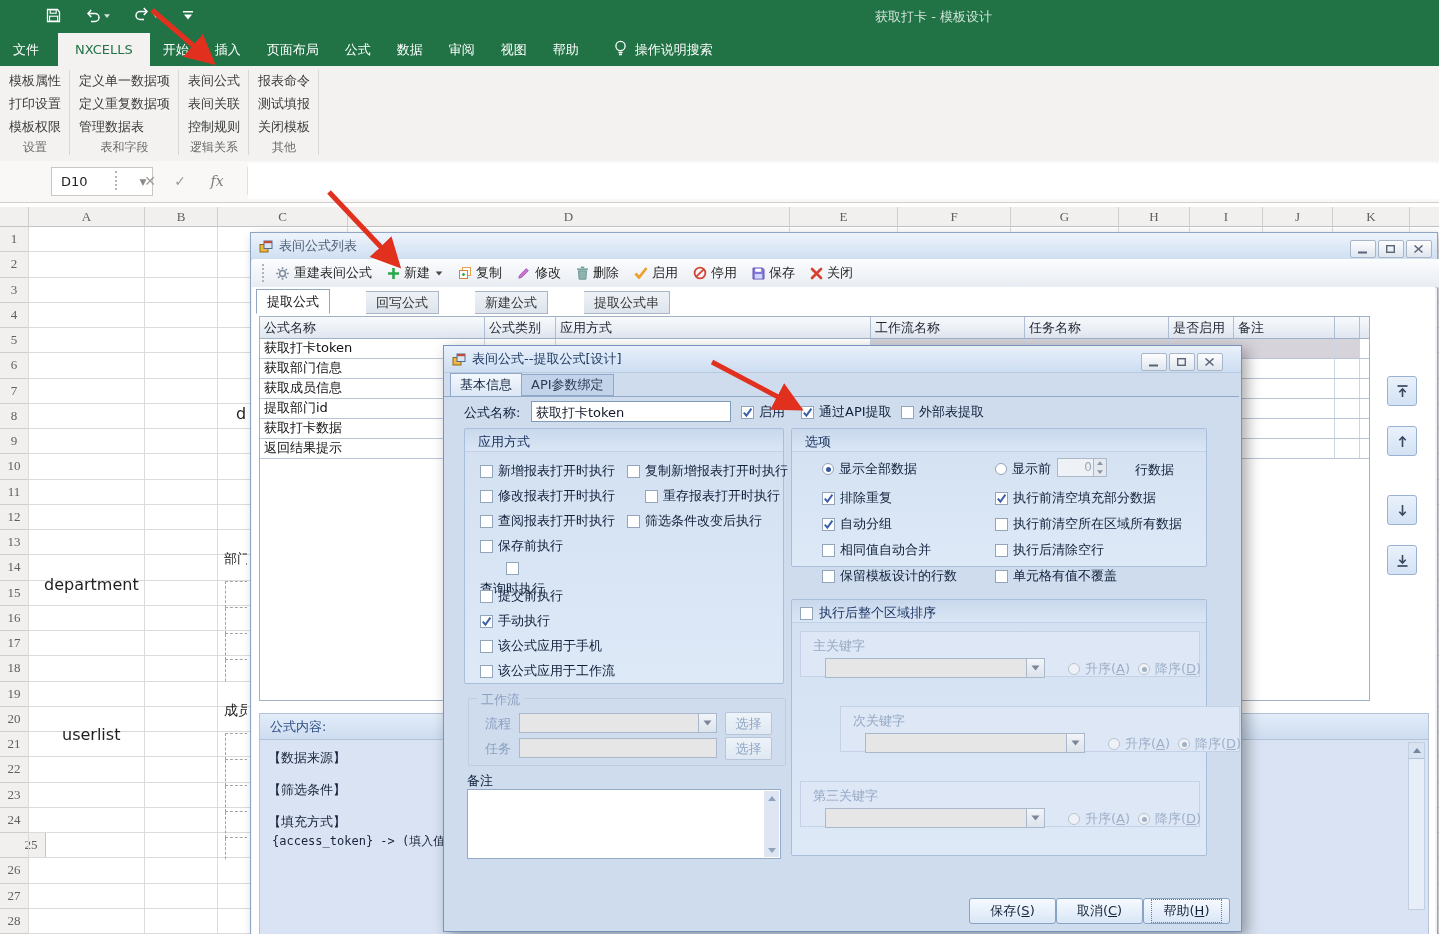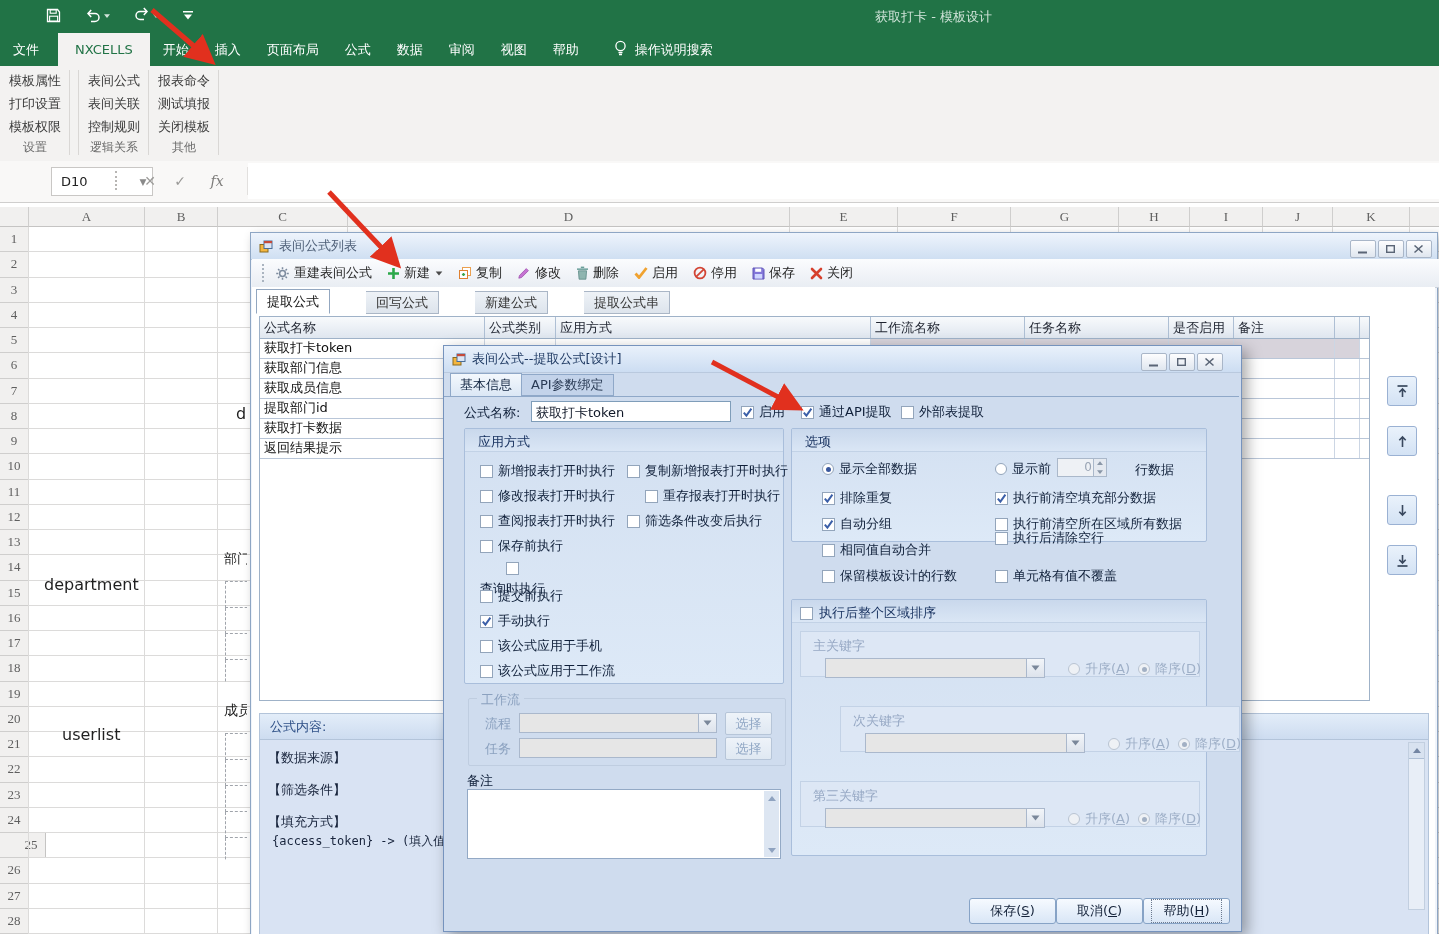--- a/index.html
+++ b/index.html
@@ -187,20 +187,26 @@
     </div>
 
   <div class="abs" id="ribbon">
       <div class="rgroup">
         <div class="ritem">模板属性</div>
         <div class="ritem">打印设置</div>
         <div class="ritem">模板权限</div>
         <div class="rlabel">设置</div>
       </div>
       <div class="rsep"></div>
+      <div class="rgroup">
+        <div class="ritem">定义单一数据项</div>
+        <div class="ritem">定义重复数据项</div>
+        <div class="ritem">管理数据表</div>
+        <div class="rlabel">表和字段</div>
+      </div>
       <div class="rsep"></div>
       <div class="rgroup">
         <div class="ritem">表间公式</div>
         <div class="ritem">表间关联</div>
         <div class="ritem">控制规则</div>
         <div class="rlabel">逻辑关系</div>
       </div>
       <div class="rsep"></div>
       <div class="rgroup">
         <div class="ritem">报表命令</div>
@@ -649,21 +655,21 @@
         <span class="citem" style="left: 162px; top: 58px; padding-left: 18px;">
           <span class="cb"></span>
           <span class="clbl">重存报表打开时执行</span>
         </span>
         <span class="citem" style="left: 162px; top: 83px;">
           <span class="cb"></span>
           <span class="clbl">筛选条件改变后执行</span>
         </span>
       </div>
 
-    <div class="abs grp" id="grpOpts" style="left:347px;top:82px;width:416px;height:114px;">
+    <div class="abs grp" id="grpOpts" style="left:347px;top:82px;width:416px;height:139px;">
       <div class="grp-hd">选项</div>
     <span class="citem" style="left: 30px; top: 31px;">
           <span class="rd">
             <span class="dot"></span>
           </span>
           <span class="clbl">显示全部数据</span>
         </span>
         <span class="citem" style="left: 203px; top: 31px;">
           <span class="rd"></span>
           <span class="clbl">显示前</span>
@@ -713,21 +719,21 @@
             <svg width="11" height="11" viewBox="0 0 11 11">
               <path d="M1.8 5.6l2.6 3L9.4 1.6" stroke="#3b5fa8" stroke-width="2" fill="none"></path>
             </svg>
           </span>
           <span class="clbl">执行前清空填充部分数据</span>
         </span>
         <span class="citem" style="left: 203px; top: 86px;">
           <span class="cb"></span>
           <span class="clbl">执行前清空所在区域所有数据</span>
         </span>
-        <span class="citem" style="left: 203px; top: 100px;">
+        <span class="citem" style="left: 203px; top: 112px;">
           <span class="cb"></span>
           <span class="clbl">执行后清除空行</span>
         </span>
         <span class="citem" style="left: 203px; top: 138px;">
           <span class="cb"></span>
           <span class="clbl">单元格有值不覆盖</span>
         </span>
       </div>
 
     <div class="abs grp" id="grpSort" style="left:347px;top:253px;width:416px;height:257px;">

